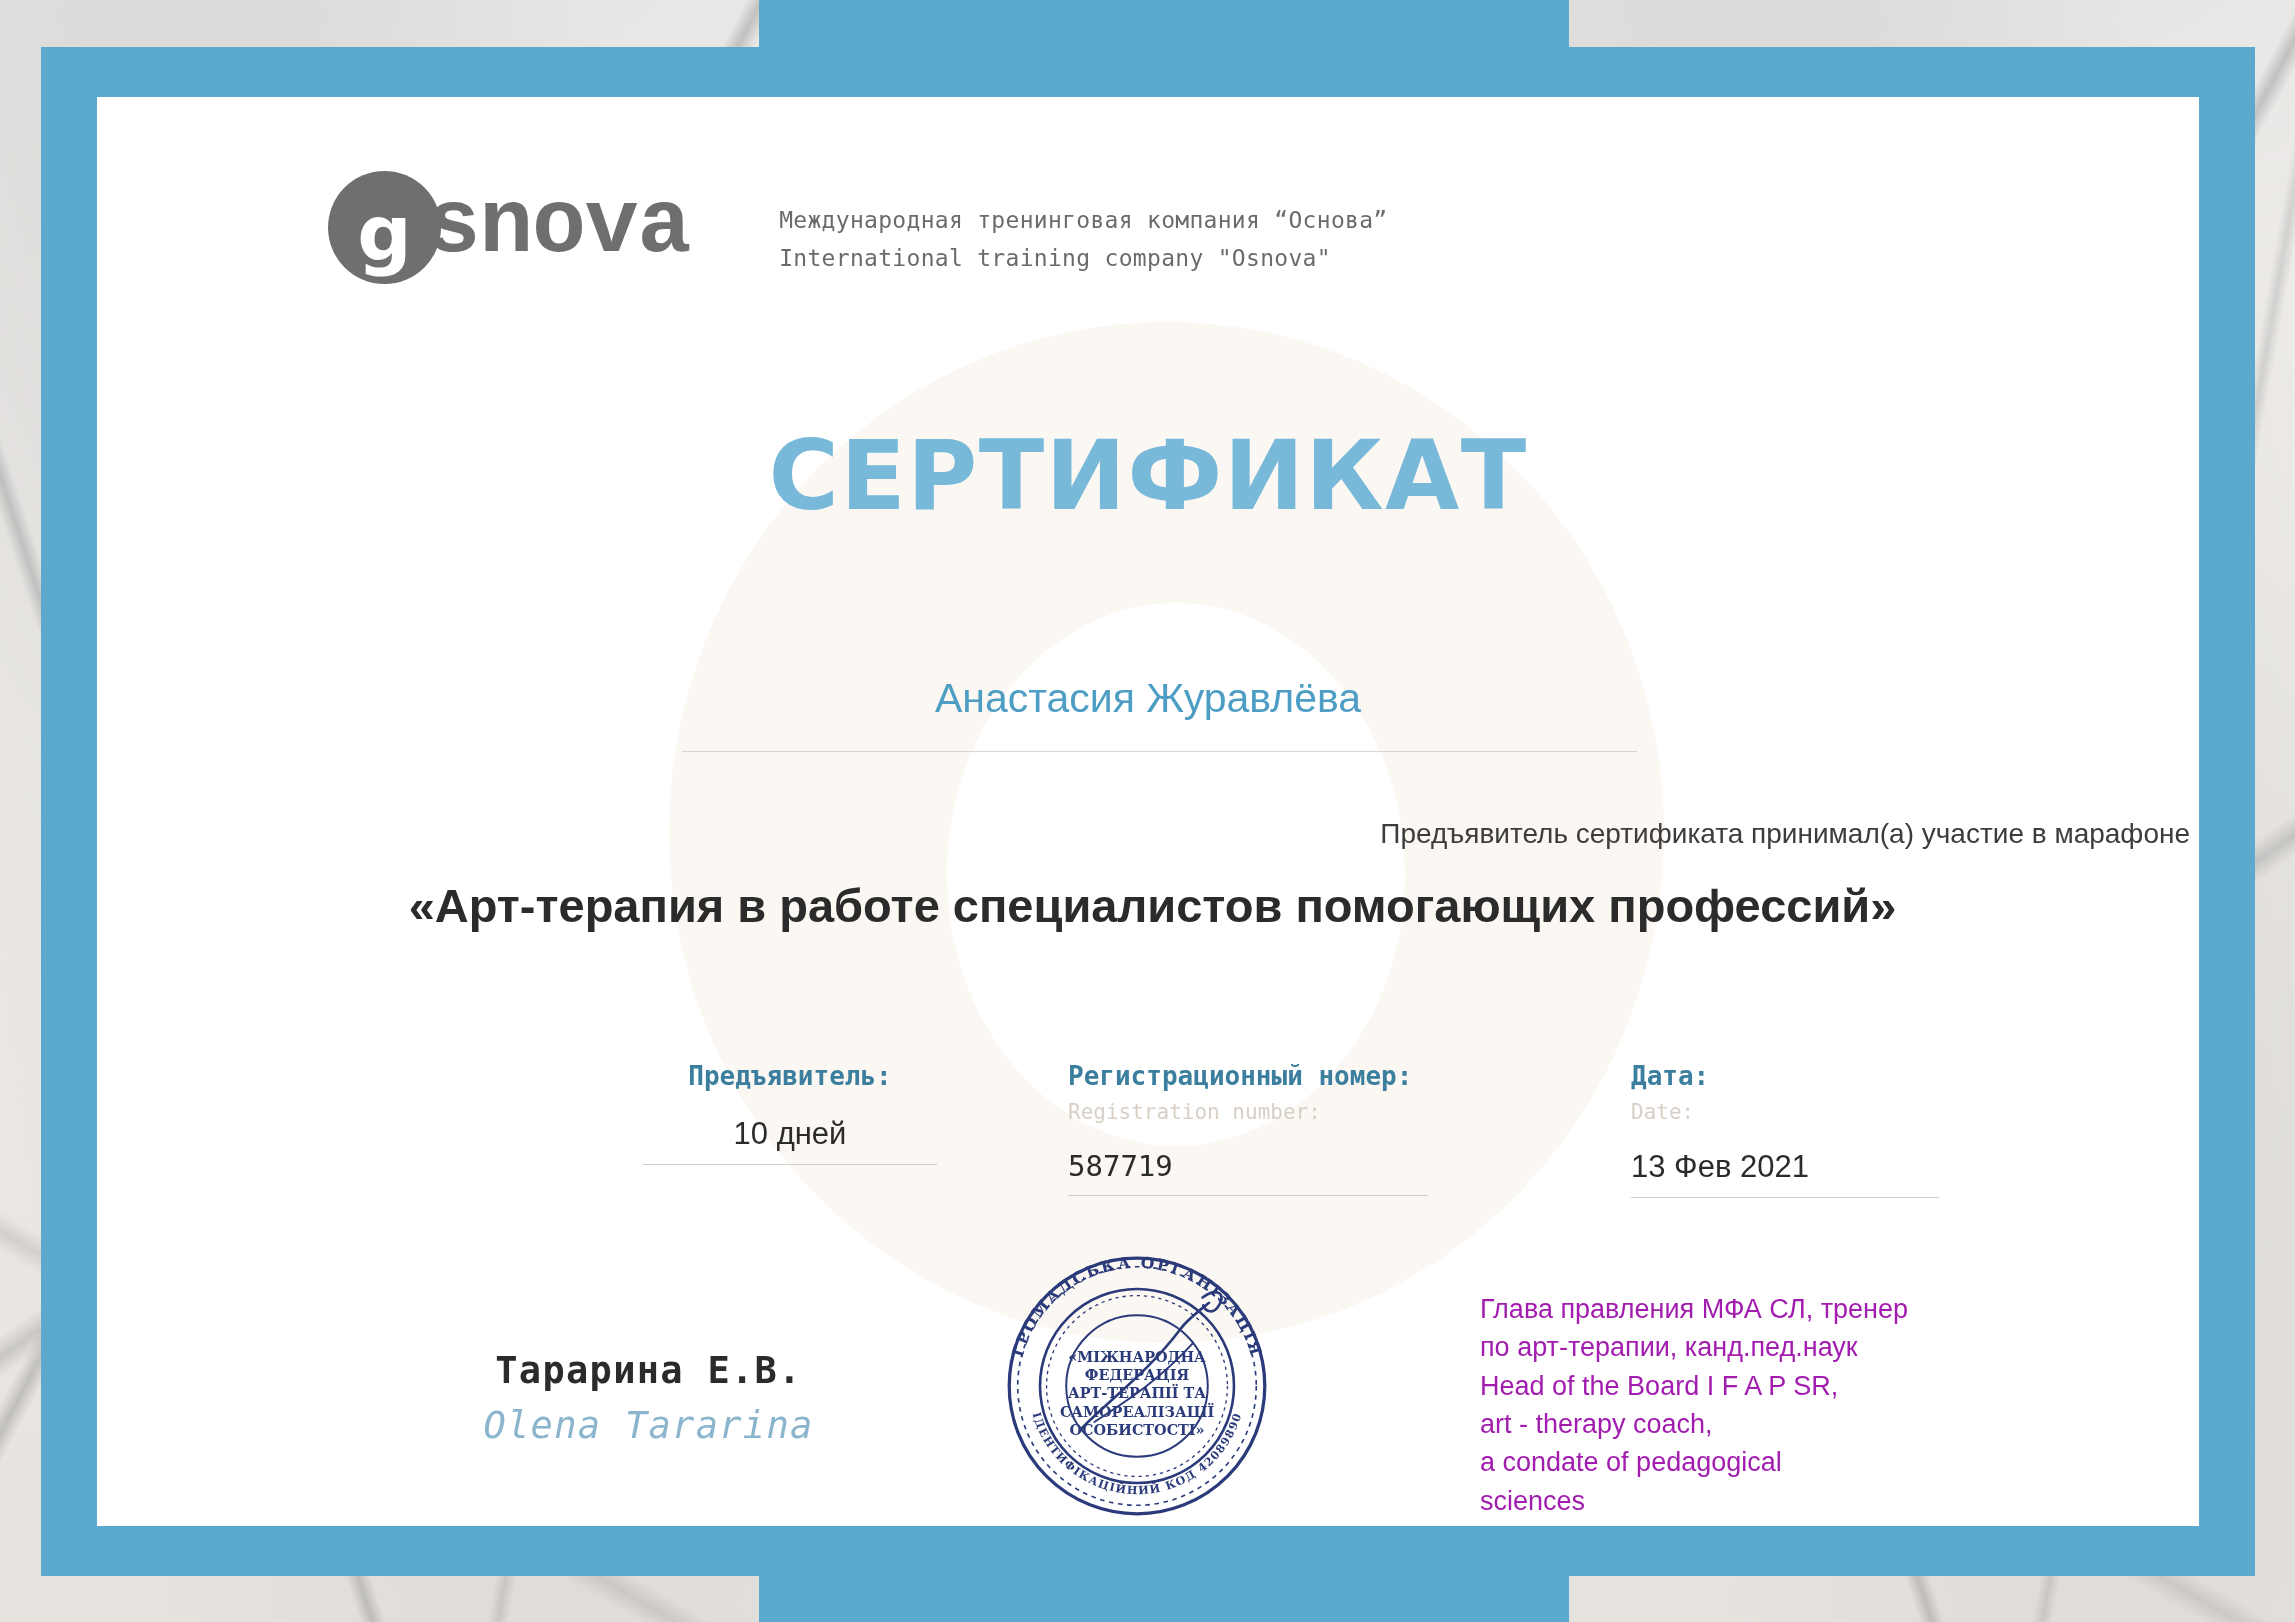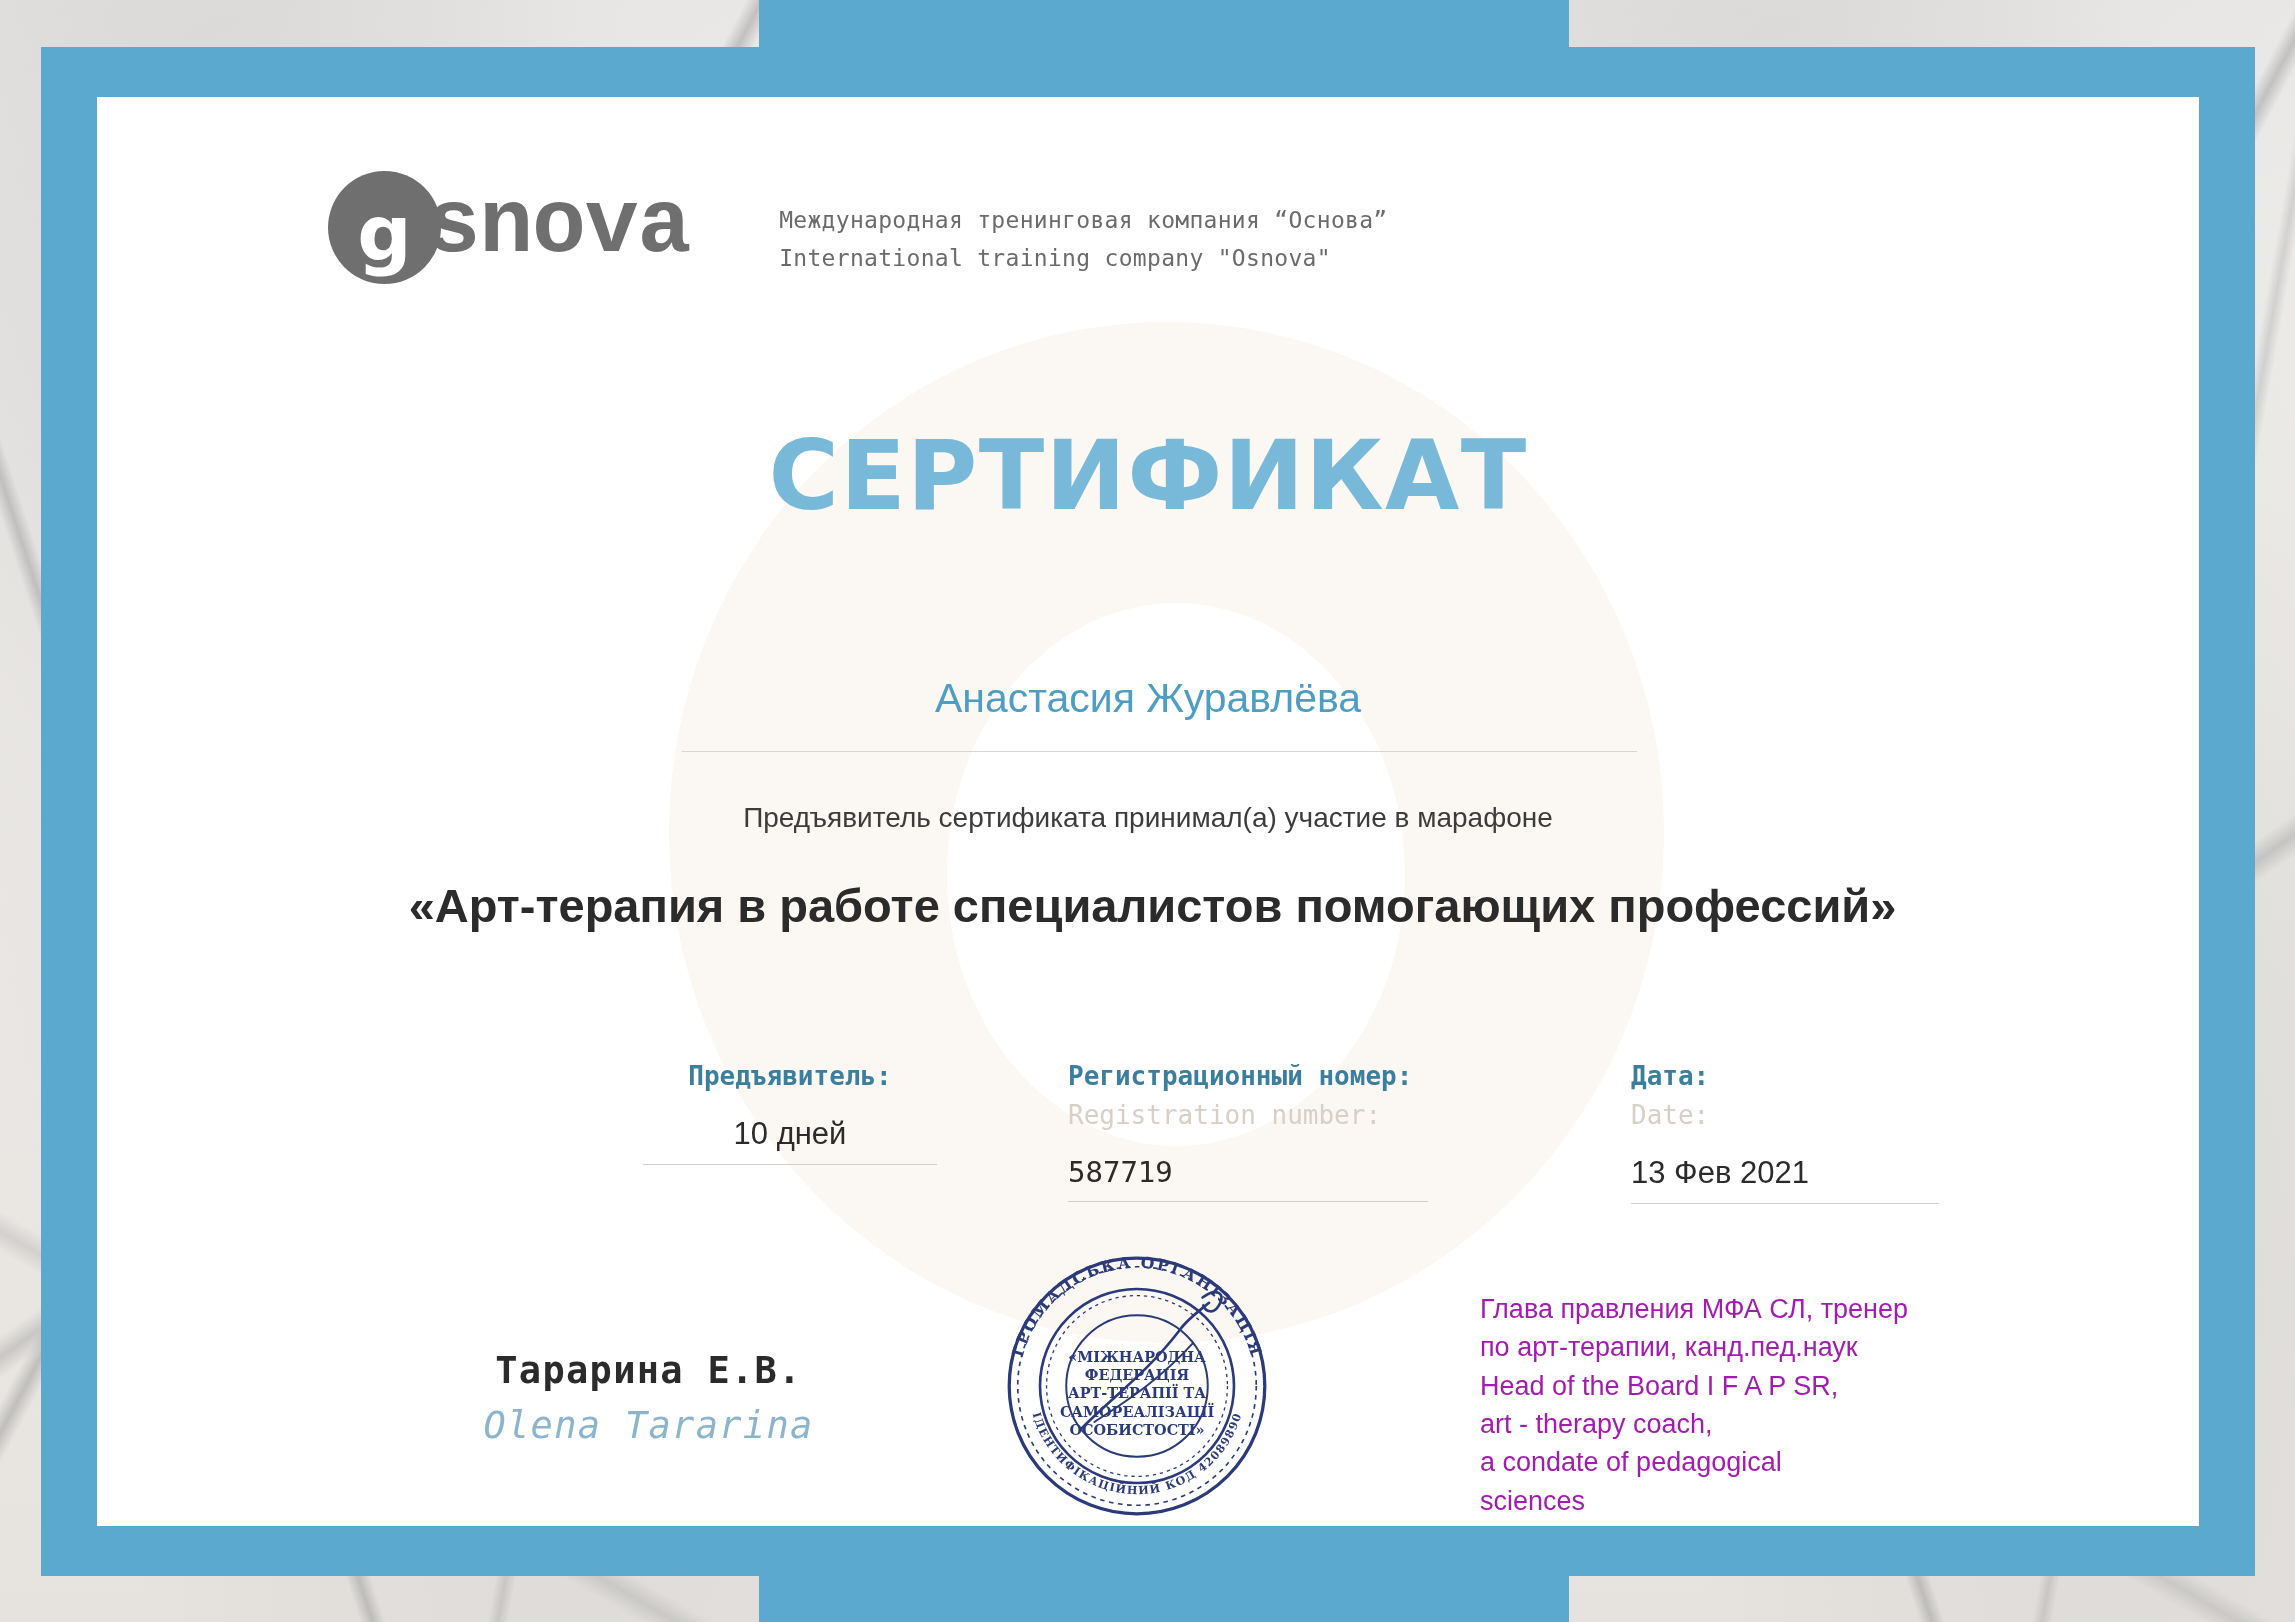--- a/index.html
+++ b/index.html
@@ -164,22 +164,22 @@
     left: 576px;
     top: 645px;
     width: 955px;
     height: 1.3px;
     background: #d6d6d6;
   }
 
   .subtitle {
     position: absolute;
     left: 0; right: 0;
-    top: 696px;
-    text-align: center;
+    top: 712px;
+    text-align: right;
     font-size: 28px;
     color: #3c3c3c;
   }
 
   .course {
     position: absolute;
     left: 9px; right: 0;
     top: 772px;
     text-align: center;
     font-size: 47px;
@@ -197,21 +197,21 @@
   .meta-col { position: absolute; }
   .meta-label-ru {
     font-family: "DejaVu Sans Mono", monospace;
     font-size: 26px;
     font-weight: 700;
     color: #3b7e9e;
     letter-spacing: 0px;
   }
   .meta-label-en {
     font-family: "DejaVu Sans Mono", monospace;
-    font-size: 26px;
+    font-size: 21px;
     color: #d8cfc6;
     letter-spacing: 0px;
     margin-top: 9.2px;
   }
   .meta-value {
     font-size: 31px;
     color: #2b2b2b;
     margin-top: 25px;
   }
   .meta-value.mono {

